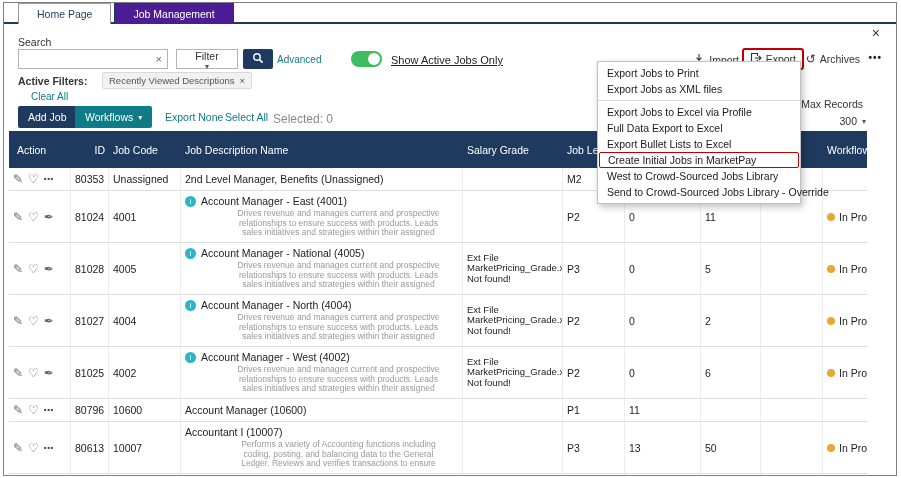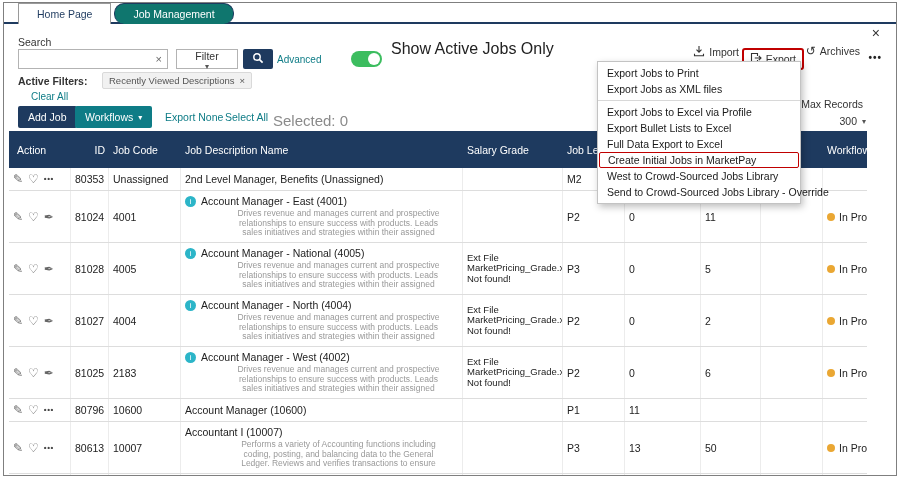--- a/index.html
+++ b/index.html
@@ -13,21 +13,21 @@
     border: 1px solid #7f7f7f; background: #fff; overflow: hidden;
   }
   
   .tabbar { position: absolute; left: 0; top: 0; right: 0; height: 21px; border-bottom: 2px solid #1e3a5f; background: #fff; }
   .tablist { position: absolute; left: 14px; top: 0; height: 21px; display: flex; }
   .tab {
     height: 21px; line-height: 20px; padding: 0 18px; font-size: 10.5px;
     color: #1e3a5f; background: #fff; border: 1px solid #9a9a9a; border-bottom: none;
     margin-right: 3px; cursor: pointer; white-space: nowrap;
   }
-  .tab.active { background: #0f766e; color: #fff; border-color: #1e3a5f; border-radius: 10px; }
+  .tab.active { background: #4c1d95; color: #fff; border-color: #1e3a5f; }
   .close-btn { position: absolute; right: 16px; top: 24px; font-size: 14px; color: #333; cursor: pointer; line-height: 12px; }
 
   
   .lbl { font-size: 10.5px; color: #333; }
   .search-label { position: absolute; left: 14px; top: 33px; }
   .search-input {
     position: absolute; left: 14px; top: 46px; width: 150px; height: 20px;
     border: 1px solid #b3b3b3; background: #fff; display: flex; align-items: center;
   }
   .search-input input { border: none; outline: none; flex: 1; font-size: 10.5px; padding: 0 4px; min-width: 0; font-family: "Liberation Sans", sans-serif; }
@@ -41,24 +41,24 @@
   .search-btn {
     position: absolute; left: 239px; top: 46px; width: 30px; height: 20px;
     background: #1e3a5f; border-radius: 2px; display: flex; align-items: center; justify-content: center; cursor: pointer;
   }
   .advanced-link { position: absolute; left: 273px; top: 51px; color: #0e7c86; font-size: 10px; cursor: pointer; }
   .toggle {
     position: absolute; left: 347px; top: 48px; width: 31px; height: 16px;
     background: #3cbd5f; border-radius: 9px; cursor: pointer;
   }
   .toggle .knob { position: absolute; right: 2px; top: 2px; width: 12px; height: 12px; background: #fff; border-radius: 50%; }
-  .toggle-label { position: absolute; left: 387px; top: 37px; font-size: 16px; color: #222; }
-
-  
-  .tool { position: absolute; top: 42px; display: inline-flex; align-items: center; gap: 4px; font-size: 10.5px; color: #333; cursor: pointer; }
+  .toggle-label { position: absolute; left: 387px; top: 51px; font-size: 11px; color: #222; text-decoration: underline; }
+
+  
+  .tool { position: absolute; top: 50px; display: inline-flex; align-items: center; gap: 4px; font-size: 10.5px; color: #333; cursor: pointer; }
   .tool-import { right: 157px; }
   .export-redbox {
     position: absolute; right: 92px; top: 45px; border: 2px solid #c00000; border-radius: 3px;
     padding: 2px 6px; display: inline-flex; align-items: center; gap: 4px; font-size: 10.5px; cursor: pointer; background: #fff;
   }
   .tool-archives { right: 36px; }
   .tool-more { right: 14px; top: 49px; font-size: 10px; letter-spacing: 1px; font-weight: bold; color: #222; }
   .uicon { font-size: 12px; line-height: 12px; color: #333; }
 
   
@@ -69,21 +69,21 @@
   }
   .clear-all { position: absolute; left: 27px; top: 88px; color: #0e7c86; font-size: 10px; cursor: pointer; }
 
   
   .btn { position: absolute; top: 103px; height: 22px; border-radius: 2px; font-size: 10.5px; color: #fff; display: inline-flex; align-items: center; gap: 5px; padding: 0 10px; cursor: pointer; border: none; }
   .btn-addjob { left: 14px; background: #1e3a5f; }
   .btn-workflows { left: 71px; background: #0e7c86; }
   .txtlink { position: absolute; top: 108px; color: #0e7c86; font-size: 10.5px; cursor: pointer; }
   .sel-none { left: 161px; }
   .sel-all { left: 221px; }
-  .sel-count { position: absolute; left: 269px; top: 109px; color: #8a8a8a; font-size: 15px; }
+  .sel-count { position: absolute; left: 269px; top: 109px; color: #8a8a8a; font-size: 12px; }
   .maxrec-label { position: absolute; right: 33px; top: 95px; font-size: 10.5px; color: #333; }
   .maxrec-value { position: absolute; right: 30px; top: 112px; font-size: 10.5px; color: #333; display: inline-flex; gap: 5px; align-items: center; cursor: pointer; }
 
   
   .table { position: absolute; left: 5px; top: 128px; width: 858px; }
   .thead { display: flex; background: #1e3a5f; color: #fff; height: 37px; align-items: center; font-size: 10.5px; overflow: hidden; }
   .th { padding: 0 4px; overflow: hidden; white-space: nowrap; flex-shrink: 0; }
   .tbody { height: 324px; overflow: hidden; border-bottom: 1px solid #ddd; }
   .trow { display: flex; border-bottom: 1px solid #ddd; background: #fff; align-items: stretch; }
   .td { padding: 3px 4px; font-size: 10.5px; color: #222; border-right: 1px solid #ececec; flex-shrink: 0; display: flex; align-items: center; overflow: hidden; }
@@ -318,21 +318,21 @@
             <span>In Progress</span>
           </div>
         </div>
         <div class="trow row-desc">
           <div class="td c0 actions-cell">
             <span class="rowicon">✎</span>
             <span class="rowicon">♡</span>
             <span class="rowicon">✒</span>
           </div>
           <div class="td c1">81025</div>
-          <div class="td c2">2183</div>
+          <div class="td c2">4002</div>
           <div class="td c3 namecell">
             <div class="titleline">
               <span class="info-dot">i</span>
               <span>Account Manager - West (4002)</span>
             </div>
             <div class="desc">Drives revenue and manages current and prospective relationships to ensure success with products.  Leads sales initiatives and strategies within their assigned territory.  Achieves sales and profit...</div>
           </div>
           <div class="td c4">
             <span class="salary-txt">Ext File
 MarketPricing_Grade.xls
@@ -412,20 +412,20 @@
           <div class="td c9 status-cell"></div>
         </div>
       </div>
   </div>
 
   <div class="menu">
       <div class="menu-item">Export Jobs to Print</div>
       <div class="menu-item">Export Jobs as XML files</div>
       <div class="menu-divider"></div>
       <div class="menu-item">Export Jobs to Excel via Profile</div>
+      <div class="menu-item">Full Data Export to Excel</div>
       <div class="menu-item">Export Bullet Lists to Excel</div>
-      <div class="menu-item">Full Data Export to Excel</div>
       <div class="menu-item hl">Create Initial Jobs in MarketPay</div>
       <div class="menu-item">West to Crowd-Sourced Jobs Library</div>
       <div class="menu-item">Send to Crowd-Sourced Jobs Library - Override</div>
     </div>
 
 </div>
 
 </body></html>

